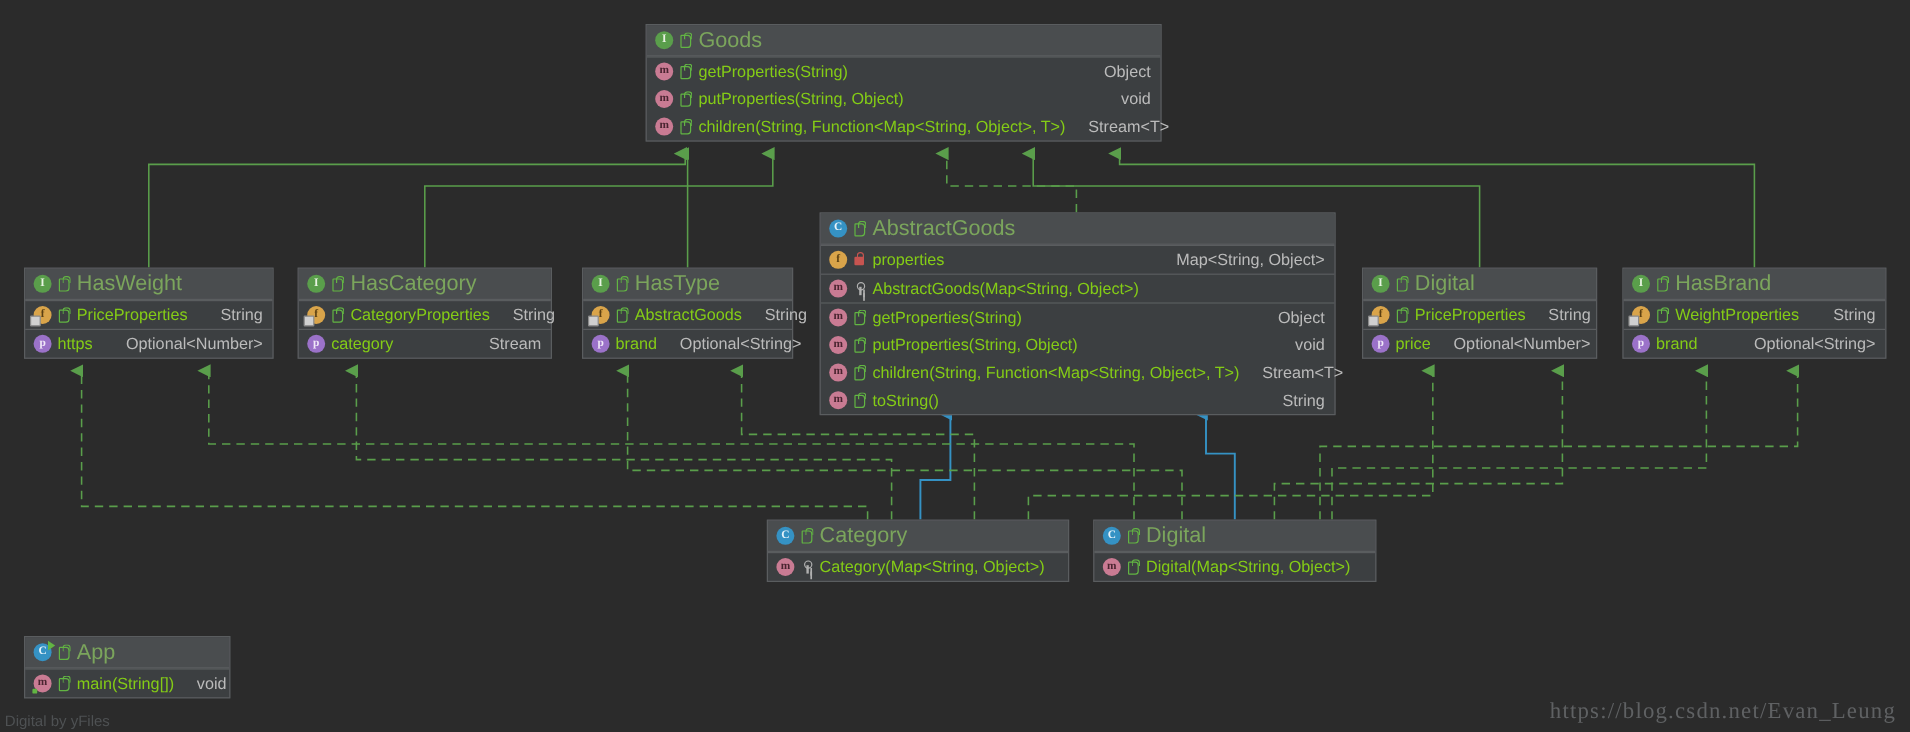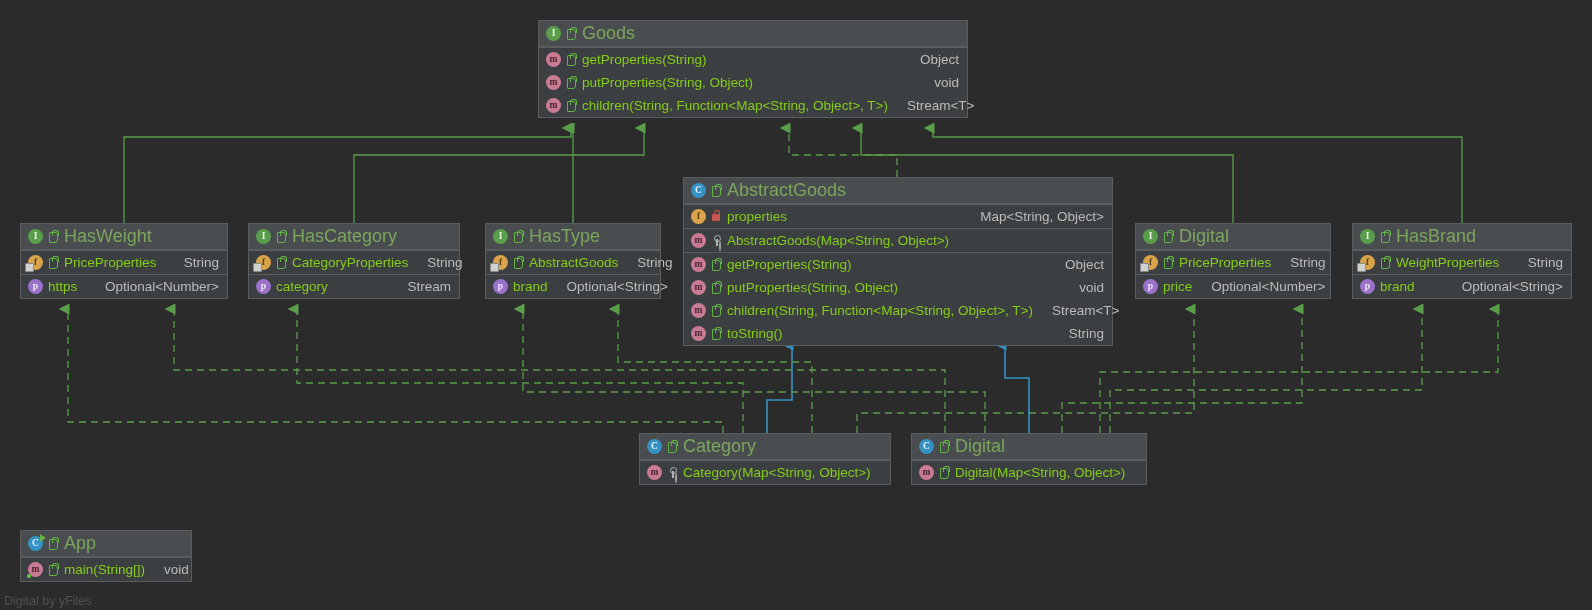--- a/index.html
+++ b/index.html
@@ -438,14 +438,15 @@
           <div class="member">
             <span class="ic ic-badge ic-method ic-dotmark">m</span>
             <span class="vis vis-public"></span>
             <span class="member-name">main(String[])</span>
             <span class="member-type">void</span>
           </div>
         </div>
       </div>
     </div>
 
+  <div id="watermark">https://blog.csdn.net/Evan_Leung</div>
   <div id="powered">Digital by yFiles</div>
 </div>
 
 </body></html>

